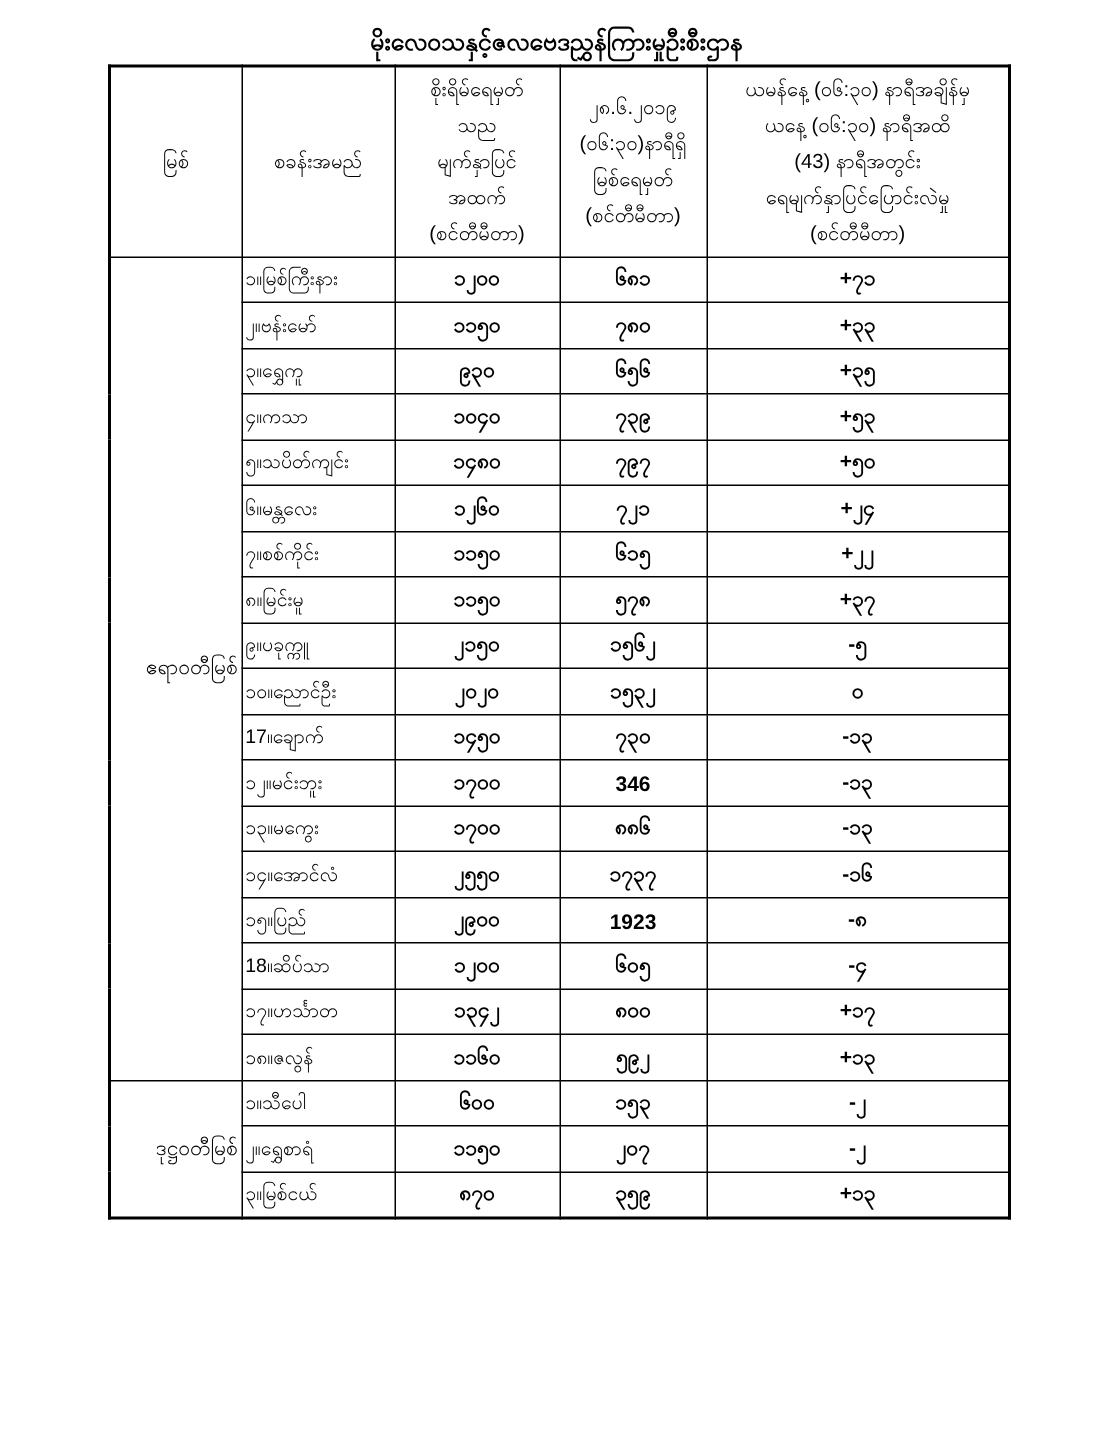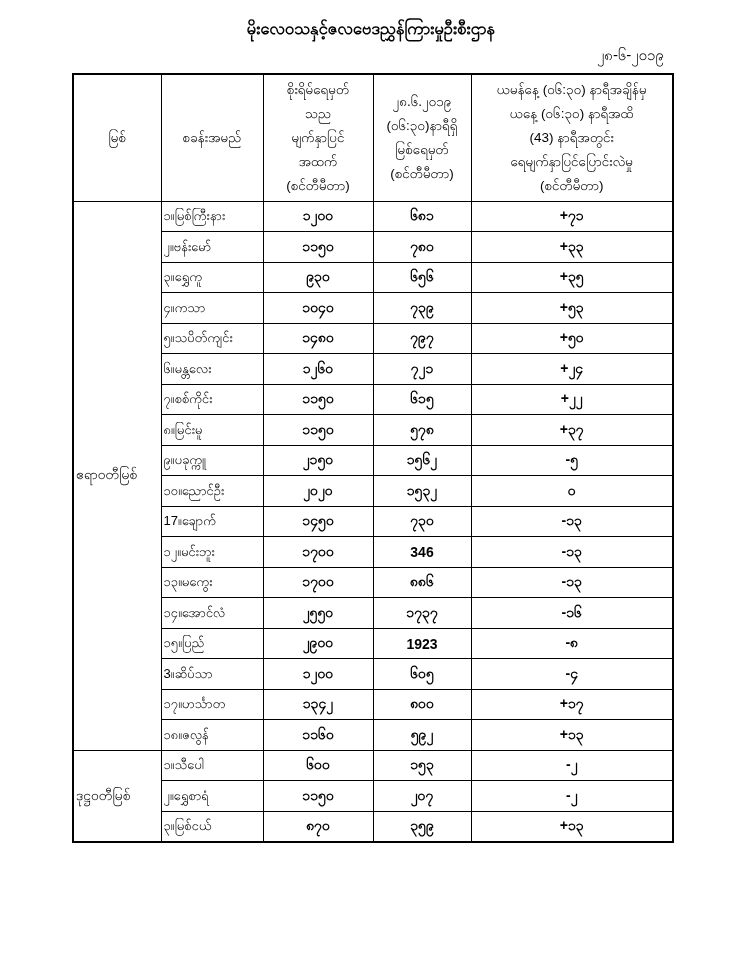--- a/index.html
+++ b/index.html
@@ -55,35 +55,34 @@
     padding-left:6px;
     white-space:nowrap;
     overflow:hidden;
   }
   td.num-cell {
     text-align:center;
     font-size:14px;
     font-weight:bold;
   }
   td.river-cell {
-    text-align:left;
+    text-align:right;
     font-size:14px;
     font-weight:normal;
   }
 </style>
 </head>
 <body>
 
 <div class="page">
 
   <div class="title-block">
     <div class="title-line">မိုးလေဝသနှင့်ဇလဗေဒညွှန်ကြားမှုဦးစီးဌာန</div>
   </div>
 
-  <div class="date-line">၂၈-၆-၂၀၁၉</div>
 
   <table class="levels">
     <colgroup>
       <col class="c-river">
         <col class="c-station">
         <col class="c-danger">
         <col class="c-level">
         <col class="c-change">
     </colgroup>
     <thead>
@@ -192,21 +191,21 @@
           <td class="num-cell">၁၇၃၇</td>
           <td class="num-cell">-၁၆</td>
         </tr>
         <tr>
           <td class="station-cell">၁၅။ပြည်</td>
           <td class="num-cell">၂၉၀၀</td>
           <td class="num-cell">1923</td>
           <td class="num-cell">-၈</td>
         </tr>
         <tr>
-          <td class="station-cell">3။ဆိပ်သာ</td>
+          <td class="station-cell">18။ဆိပ်သာ</td>
           <td class="num-cell">၁၂၀၀</td>
           <td class="num-cell">၆၀၅</td>
           <td class="num-cell">-၄</td>
         </tr>
         <tr>
           <td class="station-cell">၁၇။ဟင်္သာတ</td>
           <td class="num-cell">၁၃၄၂</td>
           <td class="num-cell">၈၀၀</td>
           <td class="num-cell">+၁၇</td>
         </tr>

